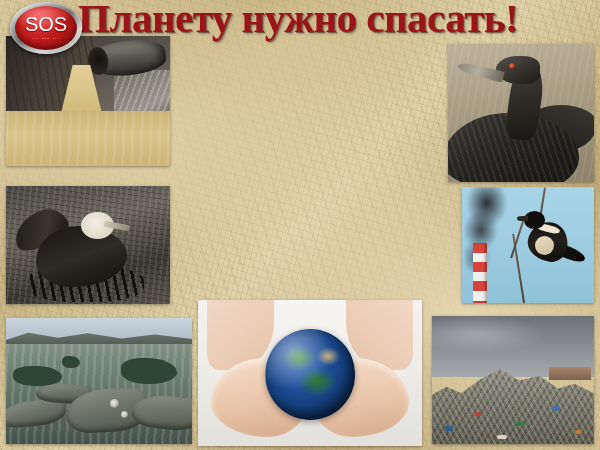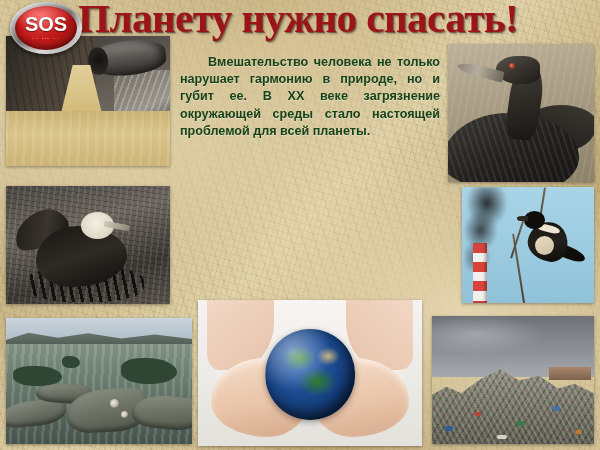--- a/index.html
+++ b/index.html
@@ -70,21 +70,21 @@
       radial-gradient(ellipse 80% 55% at 42% 20%, rgba(255,120,120,0.85), rgba(255,120,120,0) 62%),
       radial-gradient(circle at 38% 28%, #e04a4a 0%, #c41a1a 42%, #8d0d0d 100%);
     box-shadow: inset 0 -3px 6px rgba(0,0,0,0.45);
     display: flex;
     flex-direction: column;
     align-items: center;
     justify-content: center;
   }
   .sos-letters {
     font-family: "Liberation Sans", sans-serif;
-    font-weight: bold;
+    font-weight: normal;
     font-size: 20px;
     line-height: 19px;
     color: #ffffff;
     letter-spacing: 0px;
     text-shadow: 0 1px 1px rgba(0,0,0,0.5);
   }
   .sos-morse {
     font-size: 5px;
     line-height: 6px;
     color: #ffd9d9;
@@ -501,16 +501,15 @@
 
   <div class="sos-badge">
     <div class="sos-outer"></div>
     <div class="sos-inner">
       <div class="sos-letters">SOS</div>
       <div class="sos-morse">··· --- ···</div>
     </div>
   </div>
 
   <div id="body-text">
-    <p>Вмешательство человека не только нарушает гармонию в природе, но и губит ее. В XX веке загрязнение окружающей среды стало настоящей проблемой для всей планеты.</p>
   </div>
 
 </div>
 
 </body></html>

